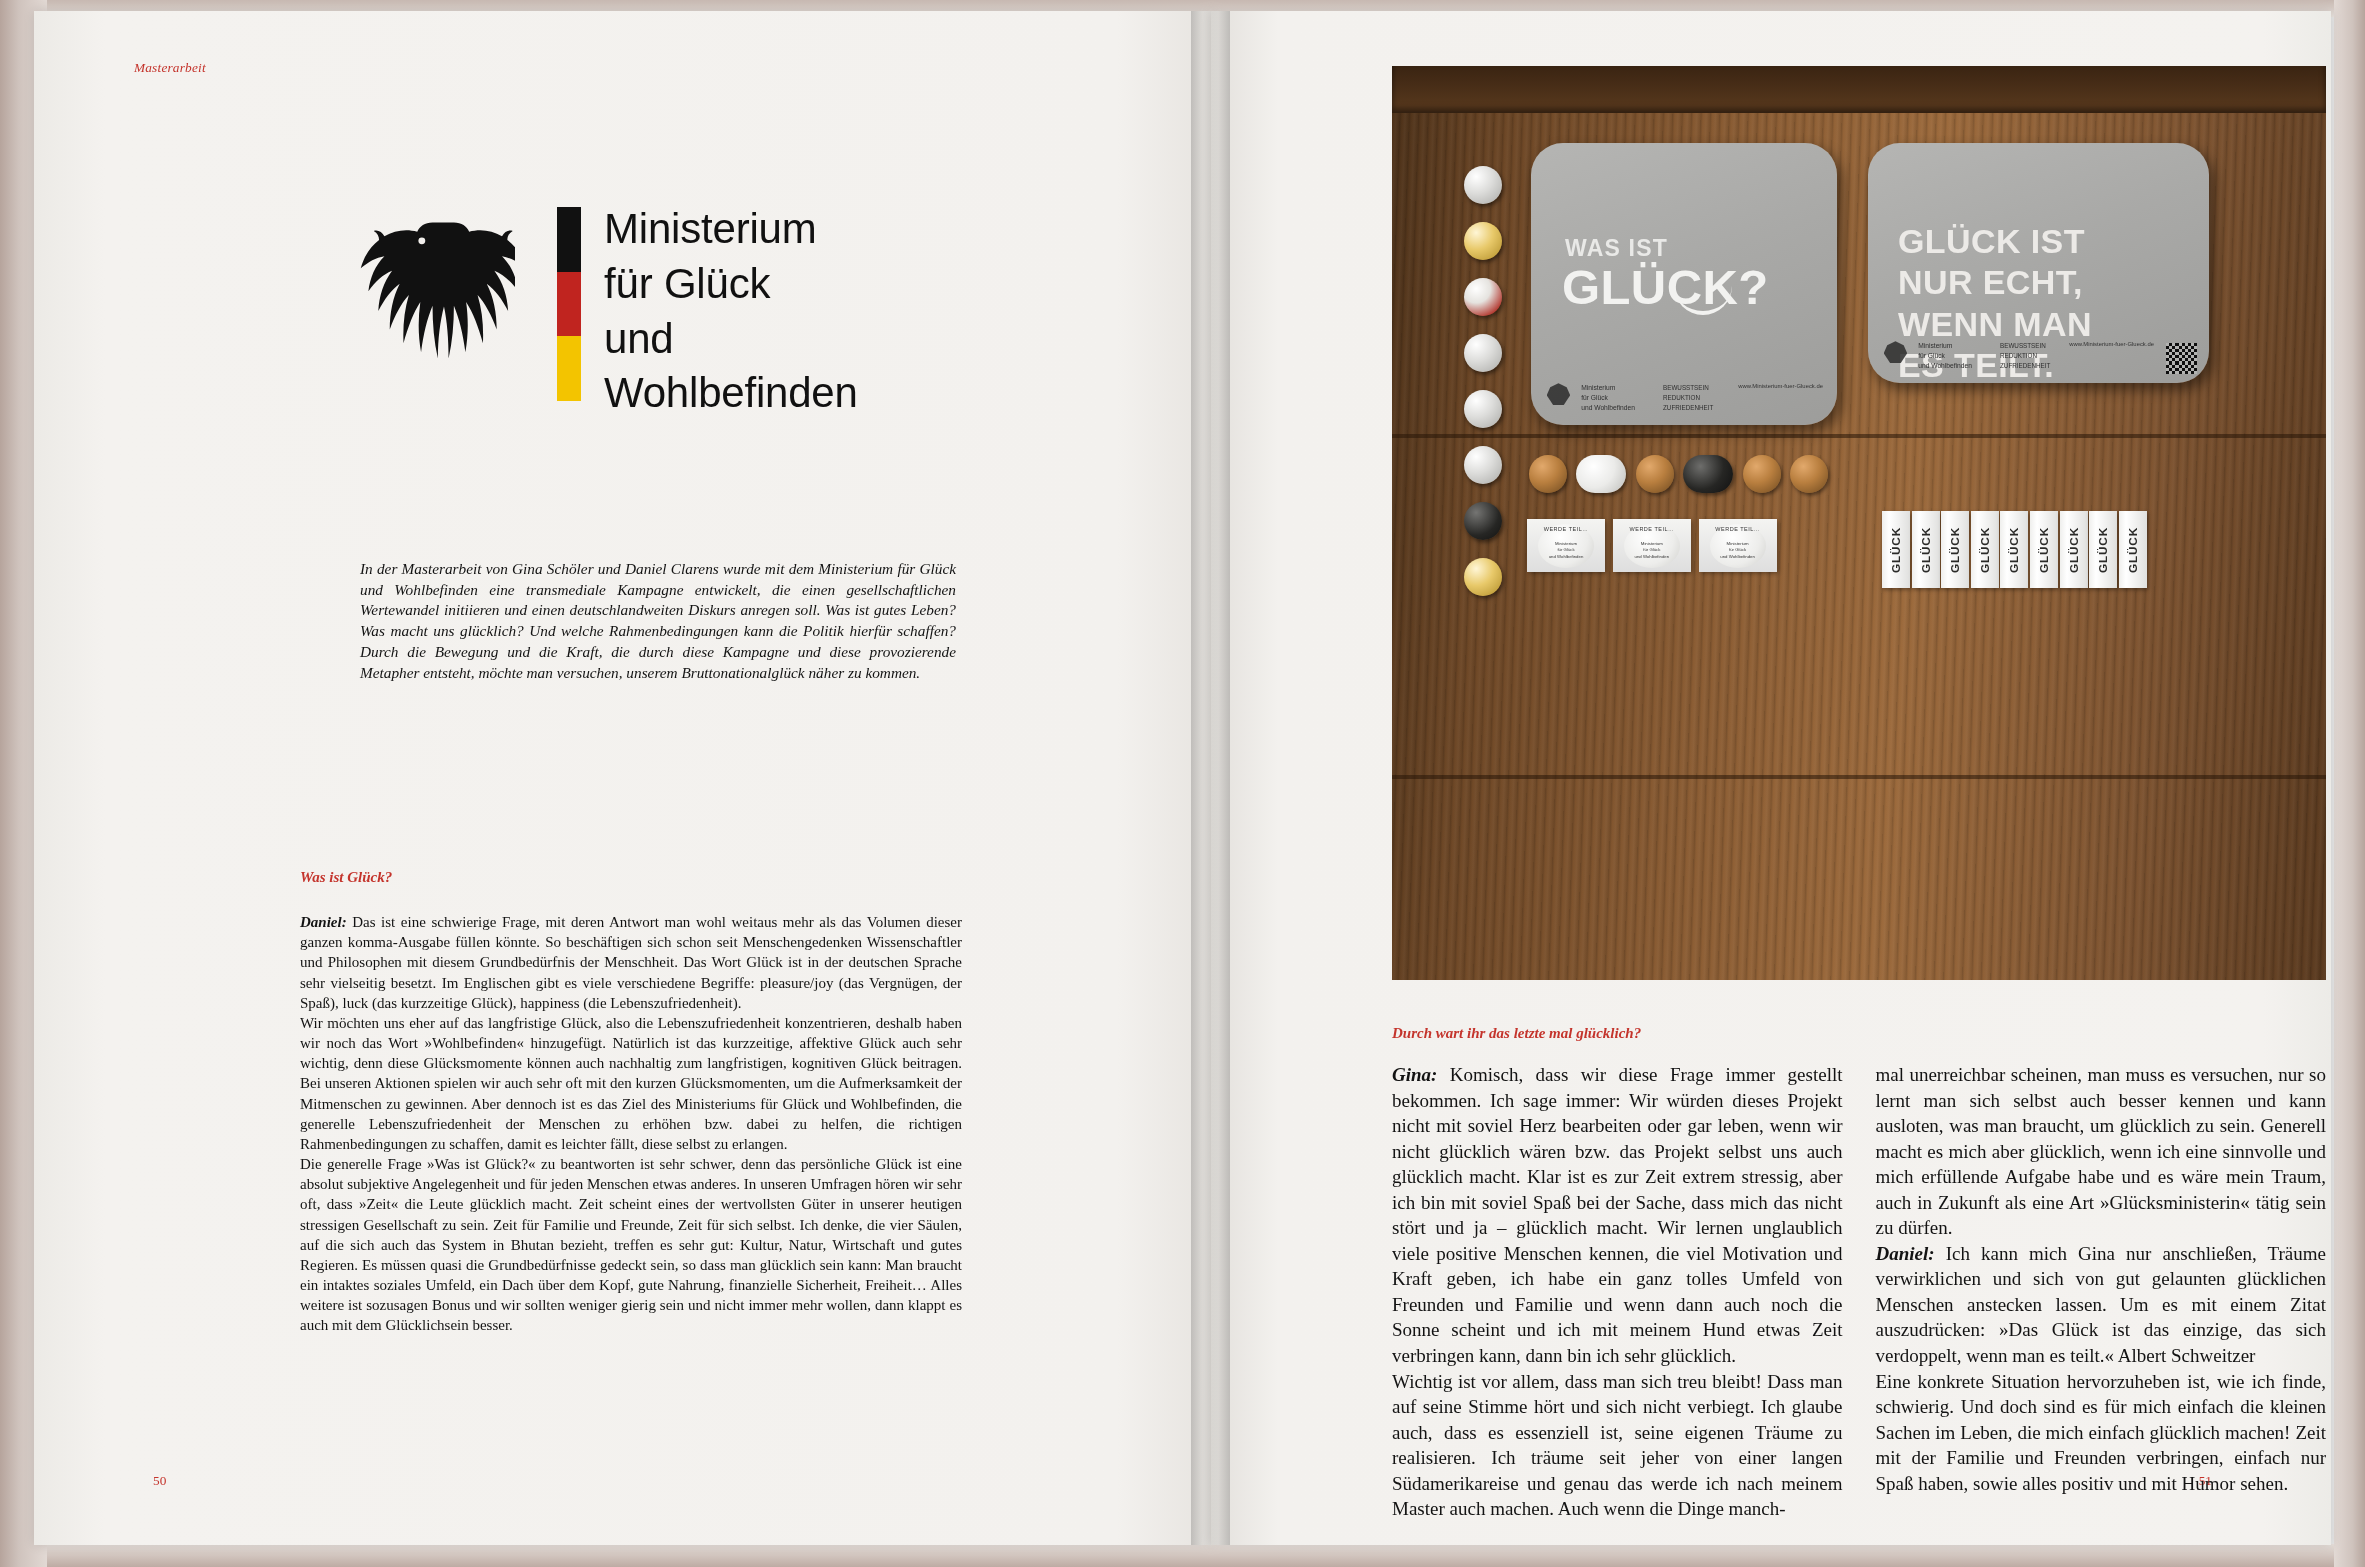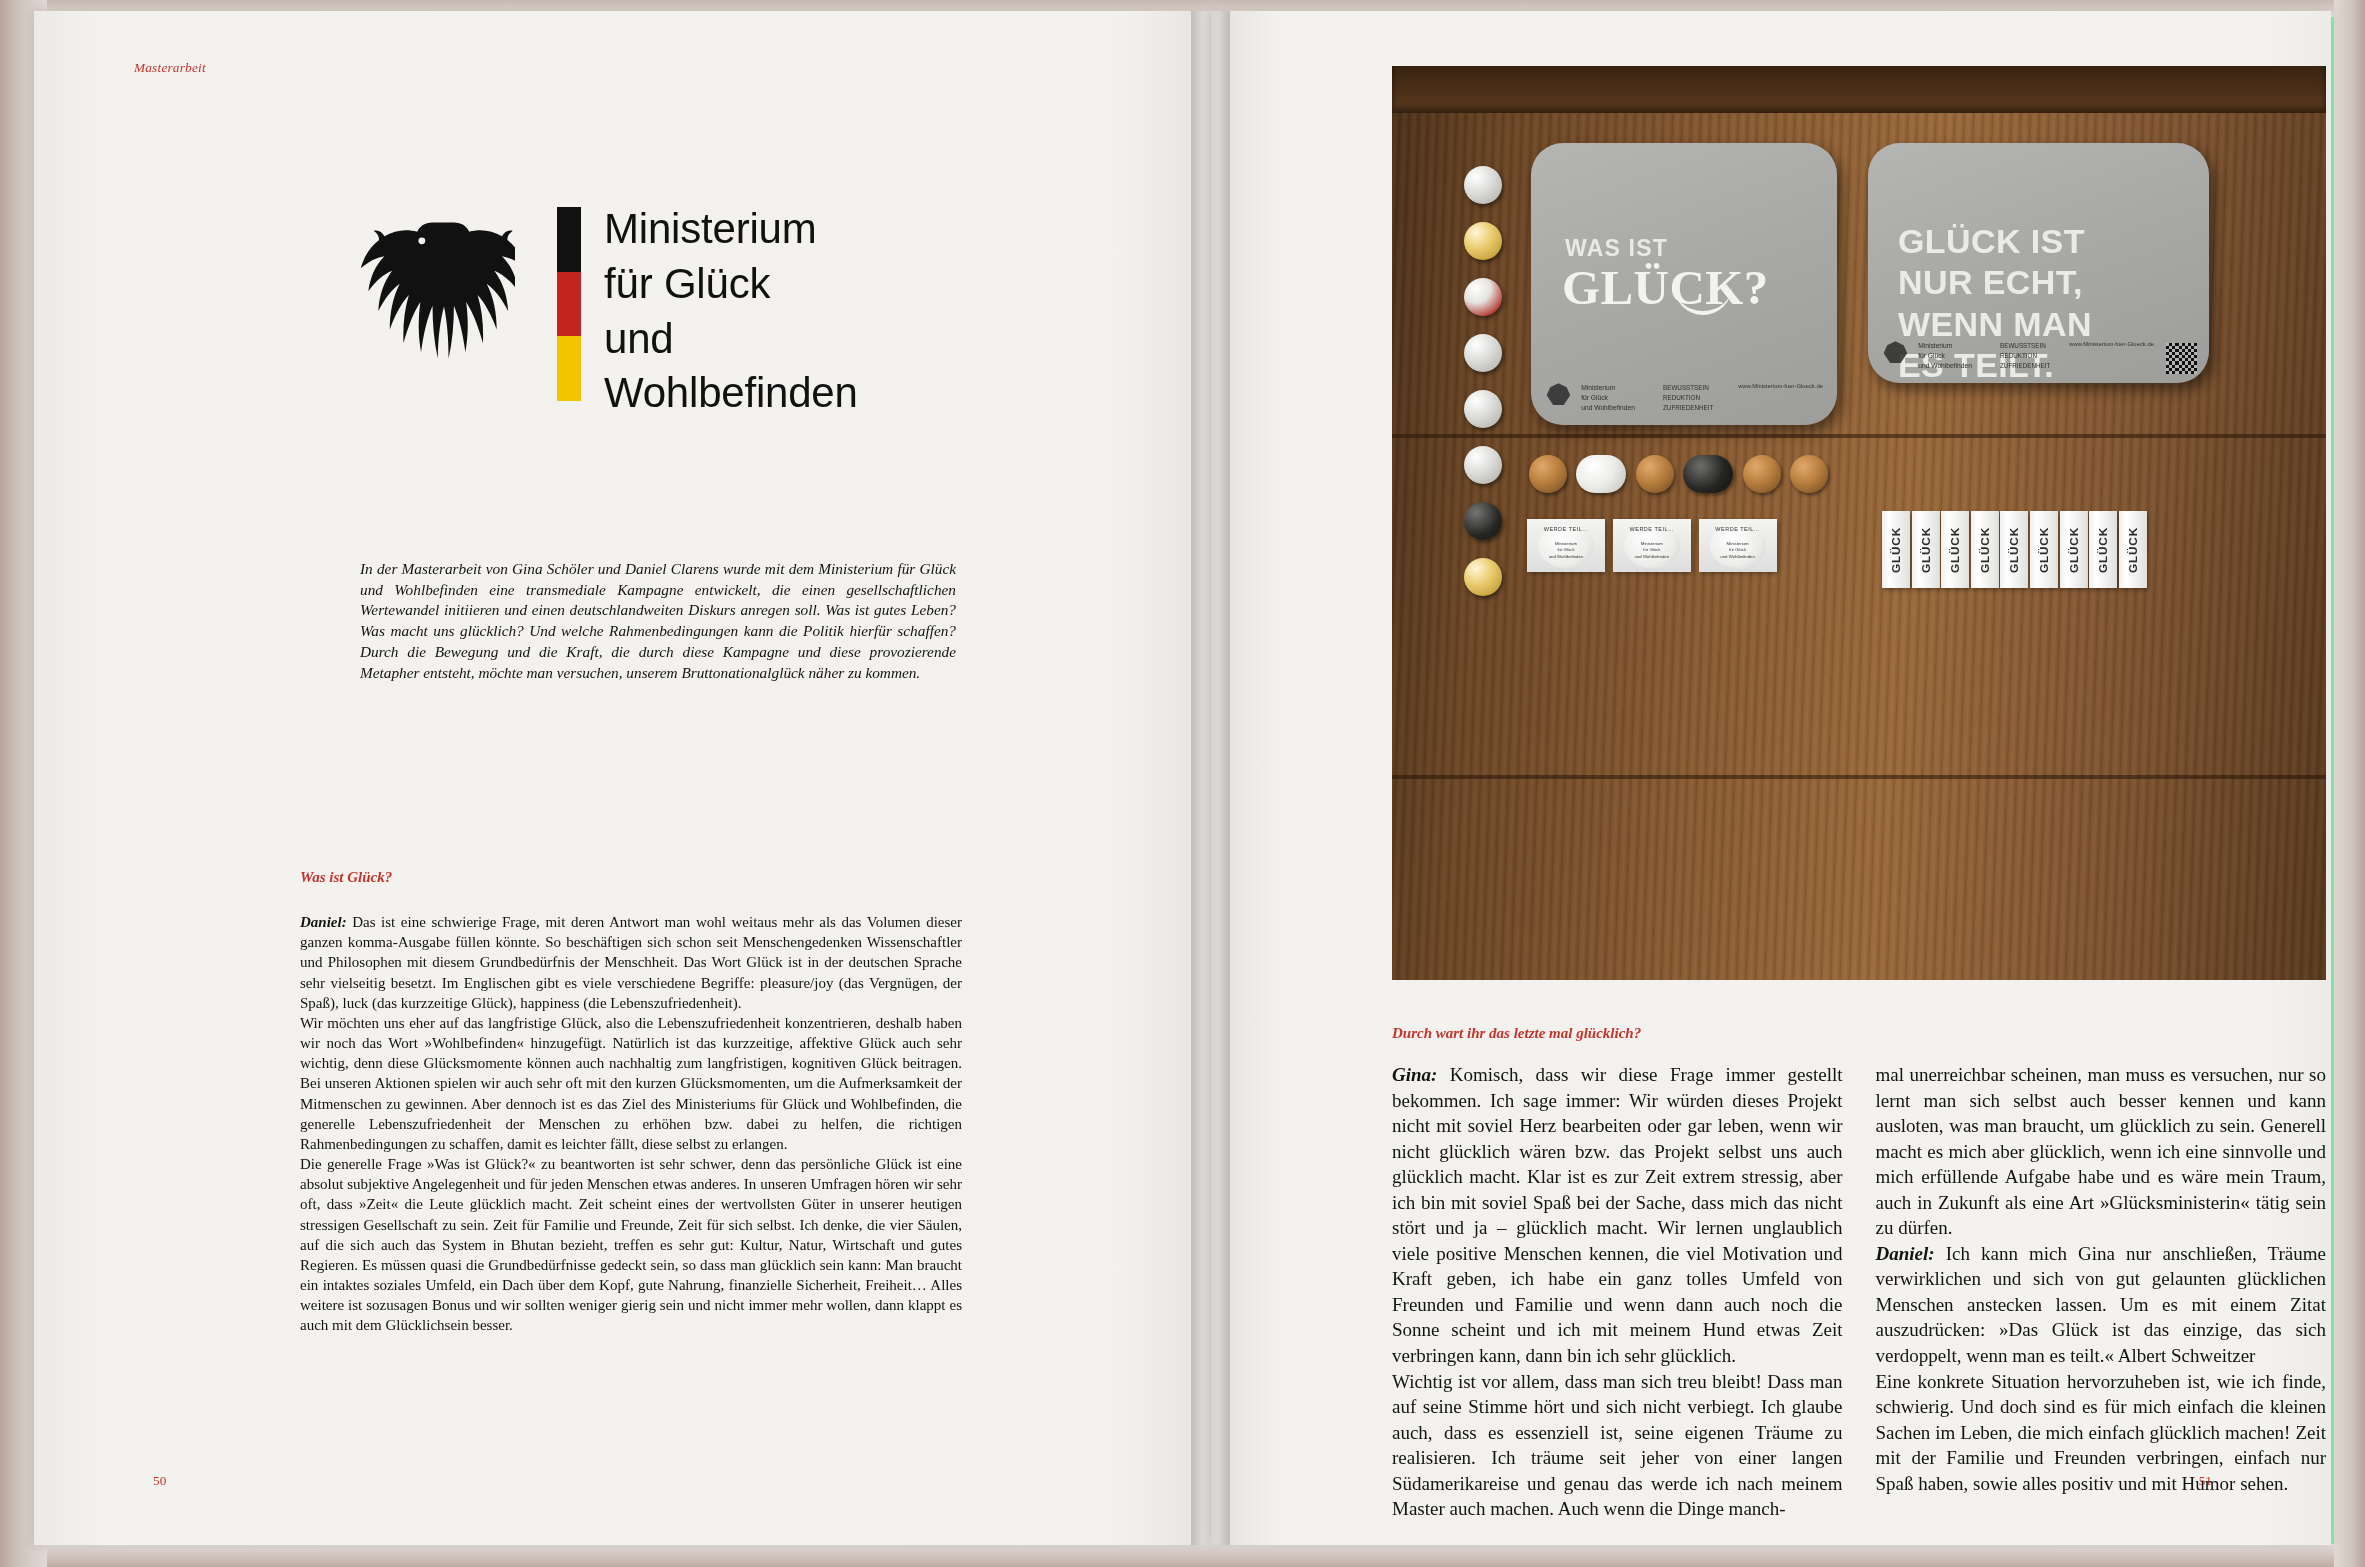--- a/index.html
+++ b/index.html
@@ -9,21 +9,21 @@
   }
   body {
     width: 2366px;
     height: 1567px;
     overflow: hidden;
     font-family: "Liberation Serif", serif;
   }
   .spread {
     position: absolute;
     inset: 0;
-    background: #86efac;
+    background: #e5e5e5;
   }
   
   .bg-left-edge {
     position: absolute;
     left: 0; top: 0; bottom: 0; width: 47px;
     background: linear-gradient(90deg,#b6a49c 0%, #cfc3bd 40%, #e2d9d4 100%);
   }
   .bg-right-edge {
     position: absolute;
     right: 0; top: 0; bottom: 0; width: 31px;
@@ -202,21 +202,21 @@
     left: 34px; top: 92px;
     font-family: "Liberation Sans", sans-serif;
     font-weight: bold;
     color: #e9e9e7;
     font-size: 23px;
     letter-spacing: 1.2px;
   }
   .poster-head-1-big {
     position: absolute;
     left: 31px; top: 116px;
-    font-family: Liberation Serif, serif;
+    font-family: Liberation Sans, sans-serif;
     font-weight: bold;
     color: #f2f2f0;
     font-size: 49px;
     letter-spacing: 0.4px;
   }
   .smiley {
     position: absolute;
     left: 143px; top: 137px;
     width: 58px; height: 31px;
     border-bottom: 4.7px solid #f2f2f0;

